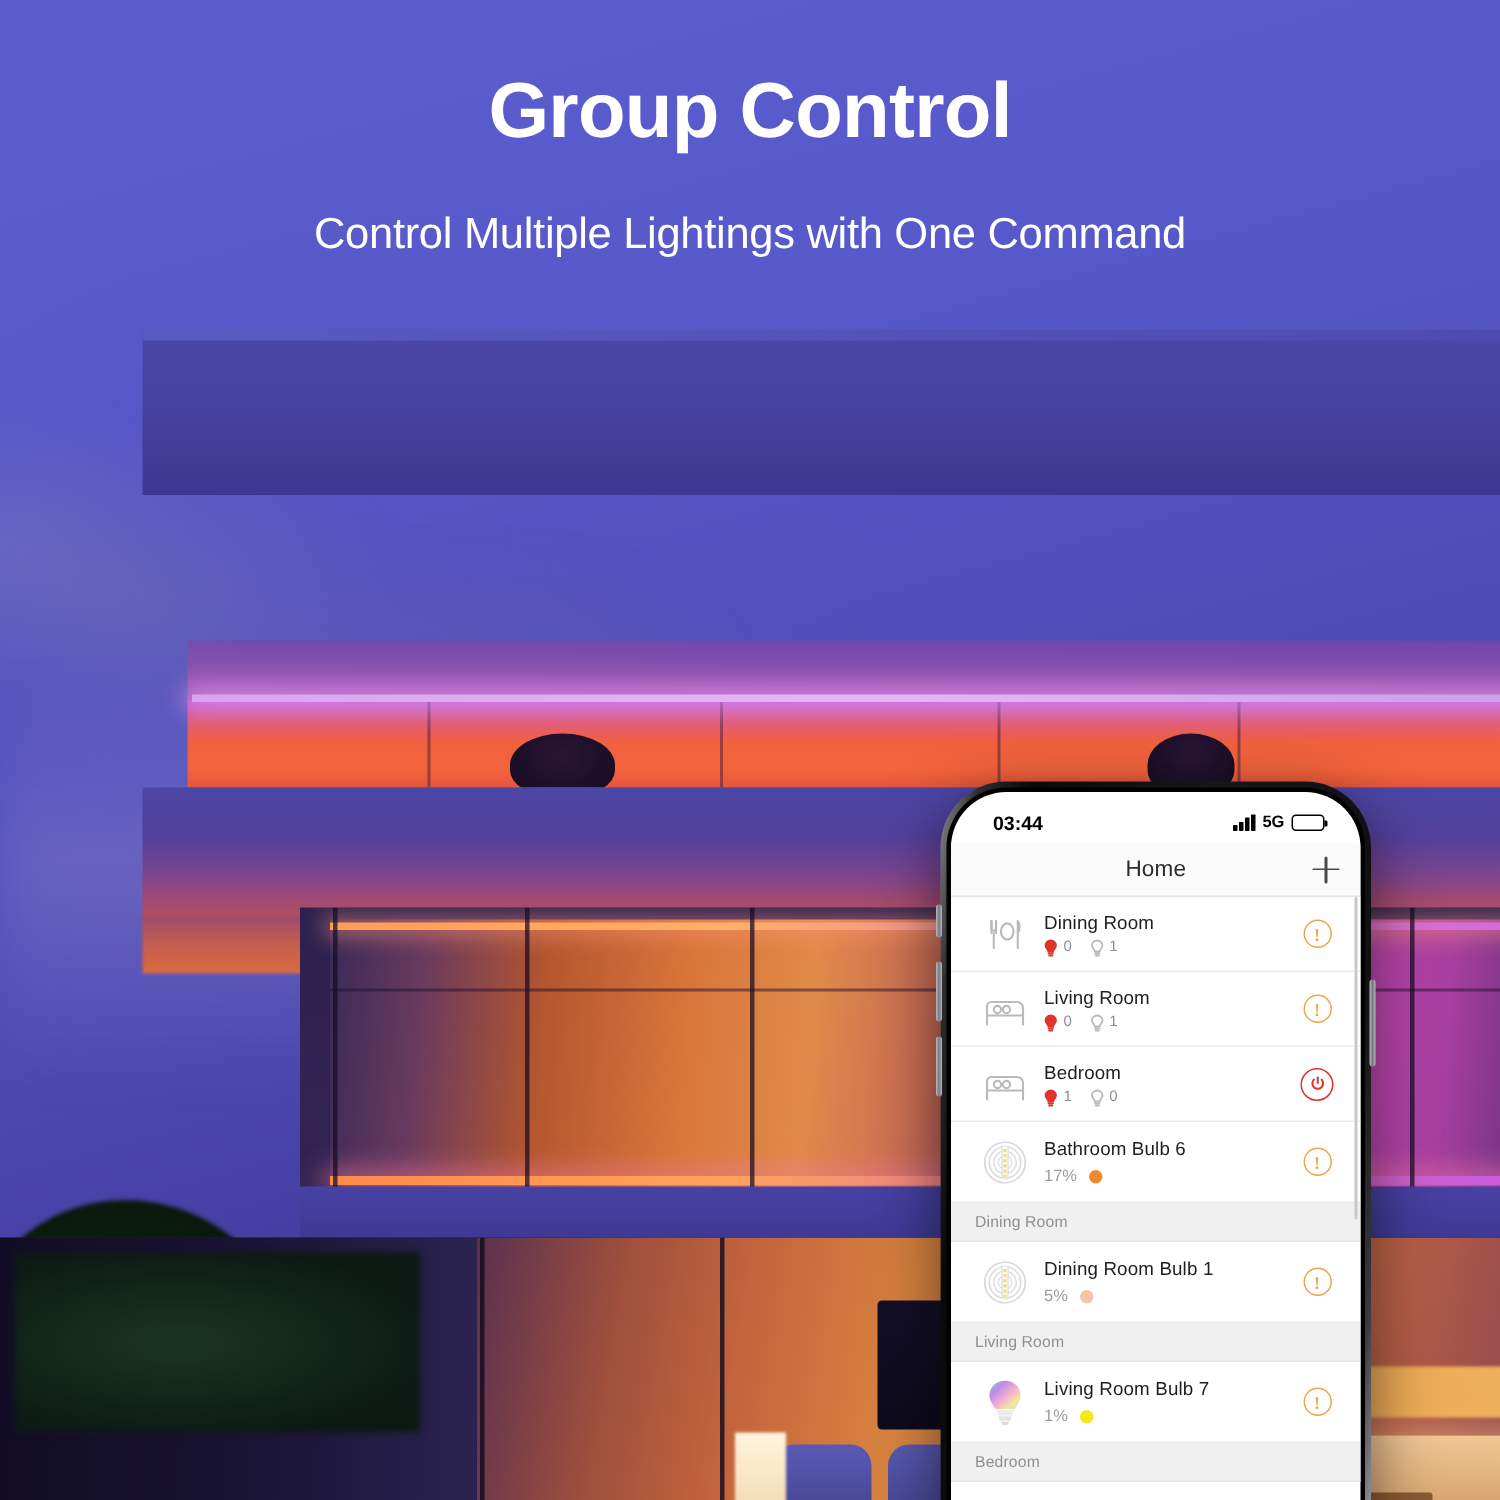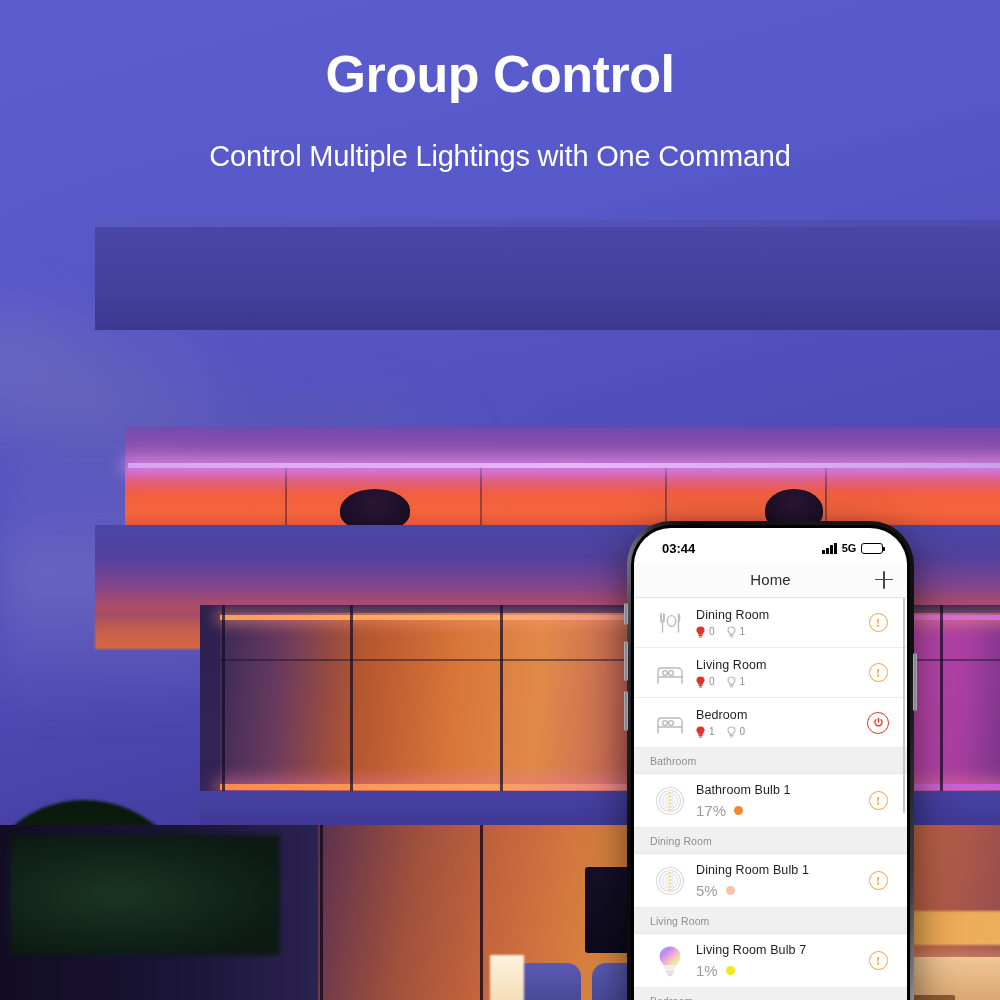--- a/index.html
+++ b/index.html
@@ -296,21 +296,21 @@
   .row-action { width:34px; display:flex; align-items:center; justify-content:center; }
 
   .sect {
     height:26px; display:flex; align-items:center; padding-left:16px;
     background:#f0f0f1; border-bottom:1px solid #e6e6e7;
     font-size:10.5px; color:#8e8e93; letter-spacing:.1px;
   }
 
   .dev-row { height:54px; }
   .dev-sub { display:flex; align-items:center; gap:8px; margin-top:5px; }
-  .pct { font-size:15px; color:#9b9ba0; }
+  .pct { font-size:11px; color:#9b9ba0; }
   .dot { width:9px; height:9px; border-radius:50%; display:inline-block; }
 
   .warn {
     width:19px; height:19px; border-radius:50%; border:1.4px solid #f0a44a;
     display:flex; align-items:center; justify-content:center;
     font-size:12px; font-weight:bold; color:#f0a44a; line-height:1;
     font-family:"Liberation Serif", serif;
   }
   .pwr {
     width:22px; height:22px; border-radius:50%; border:1.8px solid #e0342b;
@@ -530,39 +530,38 @@
               <div class="row-action">
                 <span class="pwr">
                   <svg width="11" height="11" viewBox="0 0 12 12" fill="none" stroke="#e0342b" stroke-width="1.5" stroke-linecap="round">
                     <path d="M6 1.5 V5.5"></path>
                     <path d="M3.2 3 A3.9 3.9 0 1 0 8.8 3"></path>
                   </svg>
                 </span>
               </div>
             </div>
 
-            <div class="sect">Bathroom</div>
             <div class="row dev-row">
               <div class="row-icon">
                 <svg width="30" height="30" viewBox="0 0 30 30" fill="none">
                   <circle cx="15" cy="15" r="13.5" stroke="#d8d8dc" stroke-width="1.1"></circle>
                   <circle cx="15" cy="15" r="10.5" stroke="#dcdce0" stroke-width="1.1"></circle>
                   <circle cx="15" cy="15" r="7.5" stroke="#e0e0e4" stroke-width="1.1"></circle>
                   <circle cx="15" cy="15" r="4.5" stroke="#e4e4e8" stroke-width="1.1"></circle>
                   <rect x="13" y="4" width="4" height="22" rx="1" fill="#fff" stroke="#dcdce0" stroke-width=".8"></rect>
                   <rect x="13.9" y="6" width="2.2" height="2.2" fill="#f2d98a"></rect>
                   <rect x="13.9" y="9.4" width="2.2" height="2.2" fill="#f2d98a"></rect>
                   <rect x="13.9" y="12.8" width="2.2" height="2.2" fill="#f2d98a"></rect>
                   <rect x="13.9" y="16.2" width="2.2" height="2.2" fill="#f2d98a"></rect>
                   <rect x="13.9" y="19.6" width="2.2" height="2.2" fill="#f2d98a"></rect>
                   <rect x="13.9" y="23" width="2.2" height="2.2" fill="#f2d98a"></rect>
                 </svg>
               </div>
               <div class="row-body">
-                <div class="row-title">Bathroom Bulb 1</div>
+                <div class="row-title">Bathroom Bulb 6</div>
                 <div class="dev-sub">
                   <span class="pct">17%</span>
                   <span class="dot" style="background:#ee8a2e"></span>
                 </div>
               </div>
               <div class="row-action">
                 <span class="warn">!</span>
               </div>
             </div>
 

